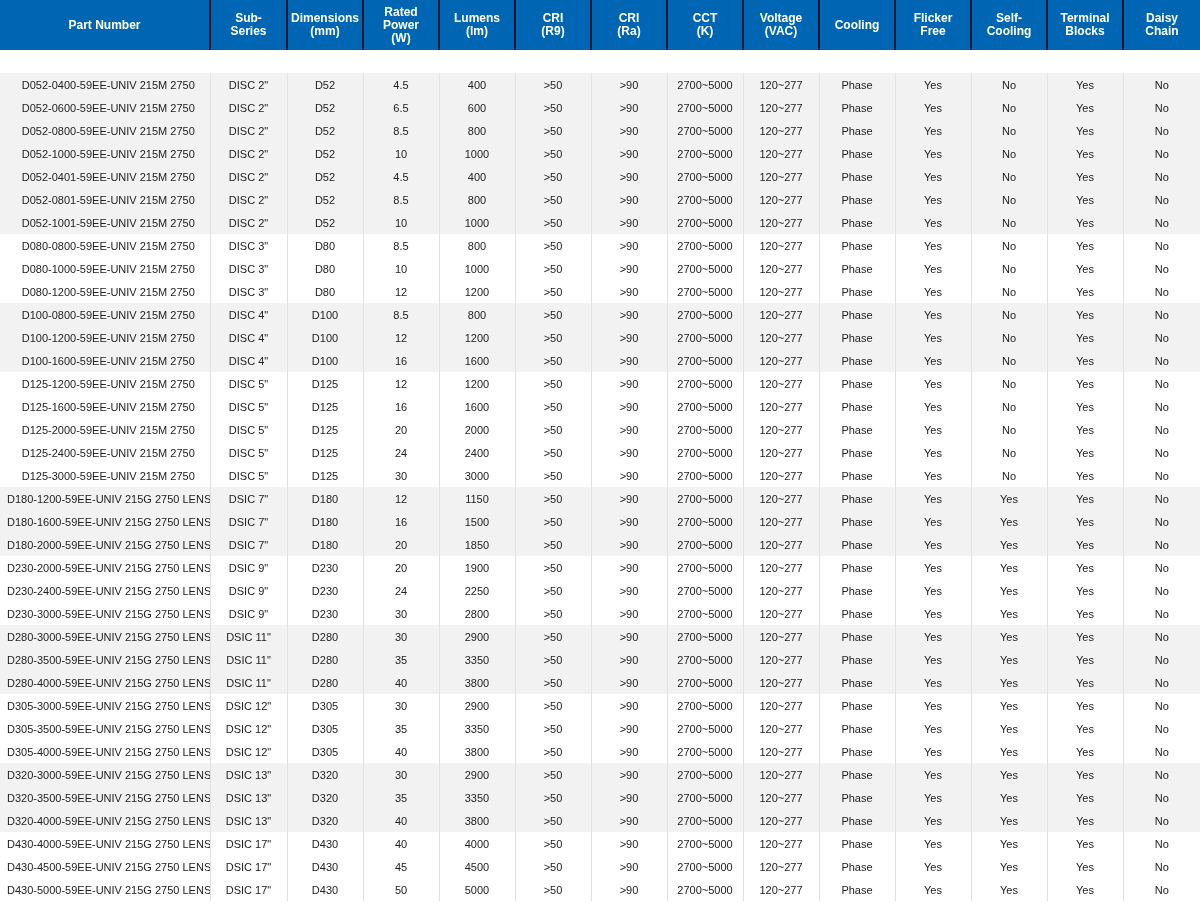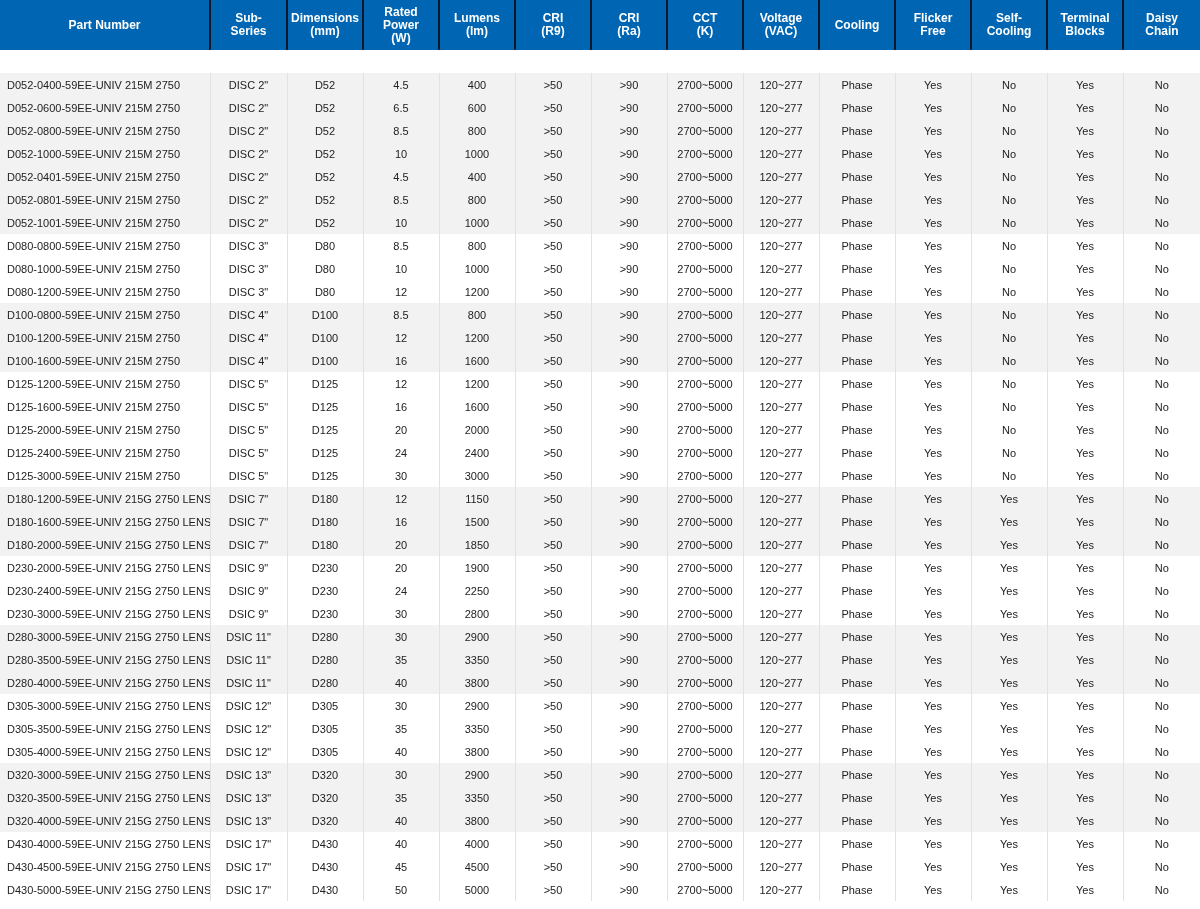--- a/index.html
+++ b/index.html
@@ -29,21 +29,21 @@
   tr.gap td { height: 4px; padding: 0; background: #ffffff; border: none; }
   table.spec td {
     height: 23px;
     padding: 0;
     text-align: center;
     vertical-align: middle;
     border-left: 1px solid #e2e2e2;
     white-space: nowrap;
     overflow: hidden;
   }
-  table.spec td:first-child { text-align: left; padding-left: 7px; border-left: none; }
+  table.spec td:first-child { text-align: center; padding-left: 7px; border-left: none; }
   tr.shade td { background: #f2f2f2; }
   tr.plain td { background: #ffffff; }
 </style>
 </head>
 <body>
 
 <table class="spec">
   <colgroup>
     <col style="width:210px">
       <col style="width:77px">

